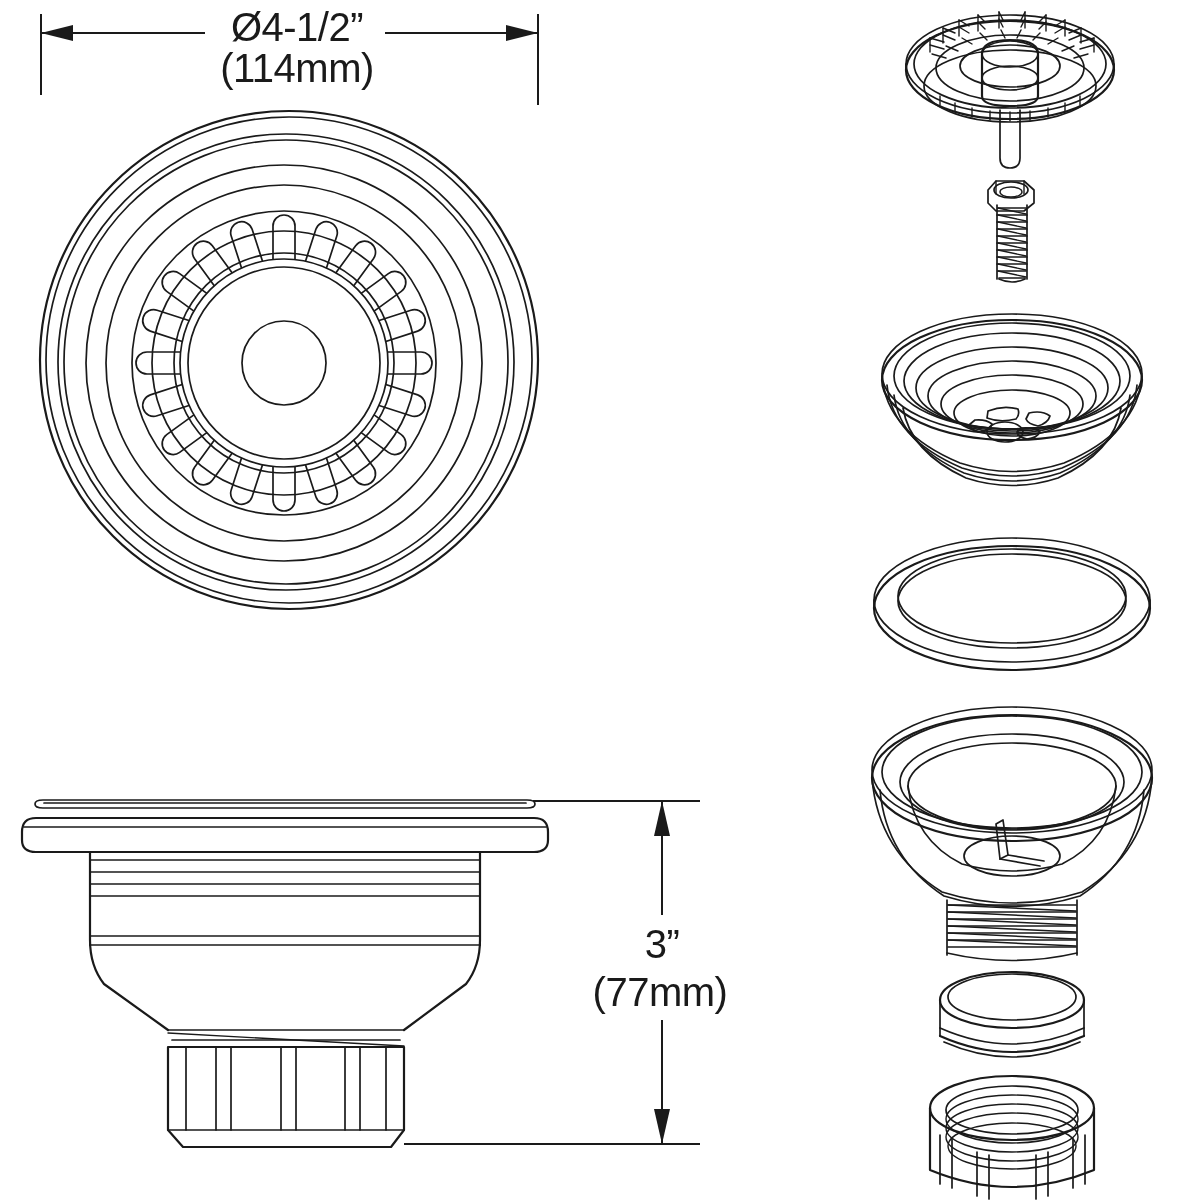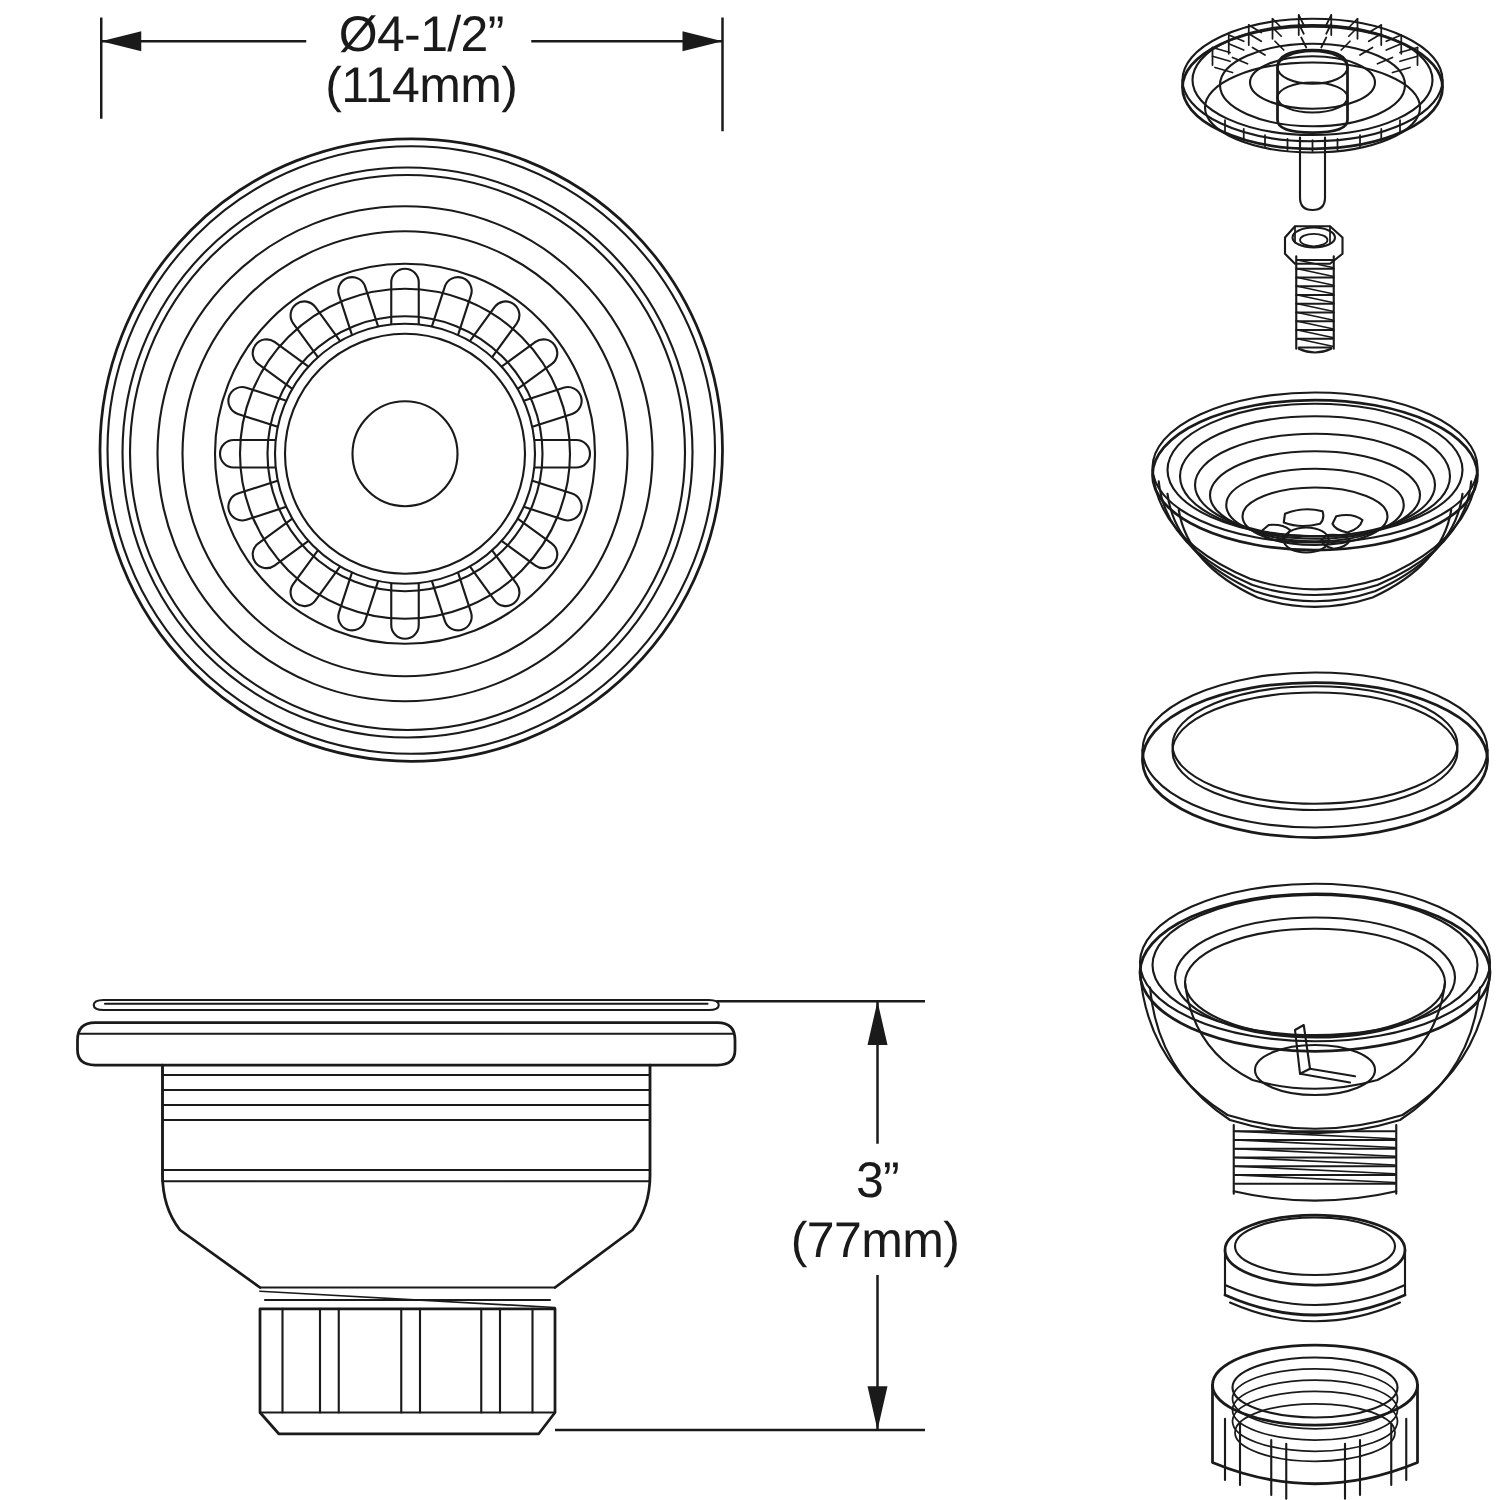--- a/index.html
+++ b/index.html
@@ -13,21 +13,20 @@
     font-family: "Liberation Sans", sans-serif;
     overflow: hidden;
     position: relative;
   }
   #sheet {
     position: absolute;
     left: 0; top: 0;
     width: 1052px;
     height: 1200px;
     background: #ffffff;
-    padding-left: 40px;
   }
   svg.drawing {
     display: block;
     width: 1200px;
     height: 1200px;
   }
   .ln {
     fill: none;
     stroke: #1a1a1a;
     stroke-width: 2.2;

